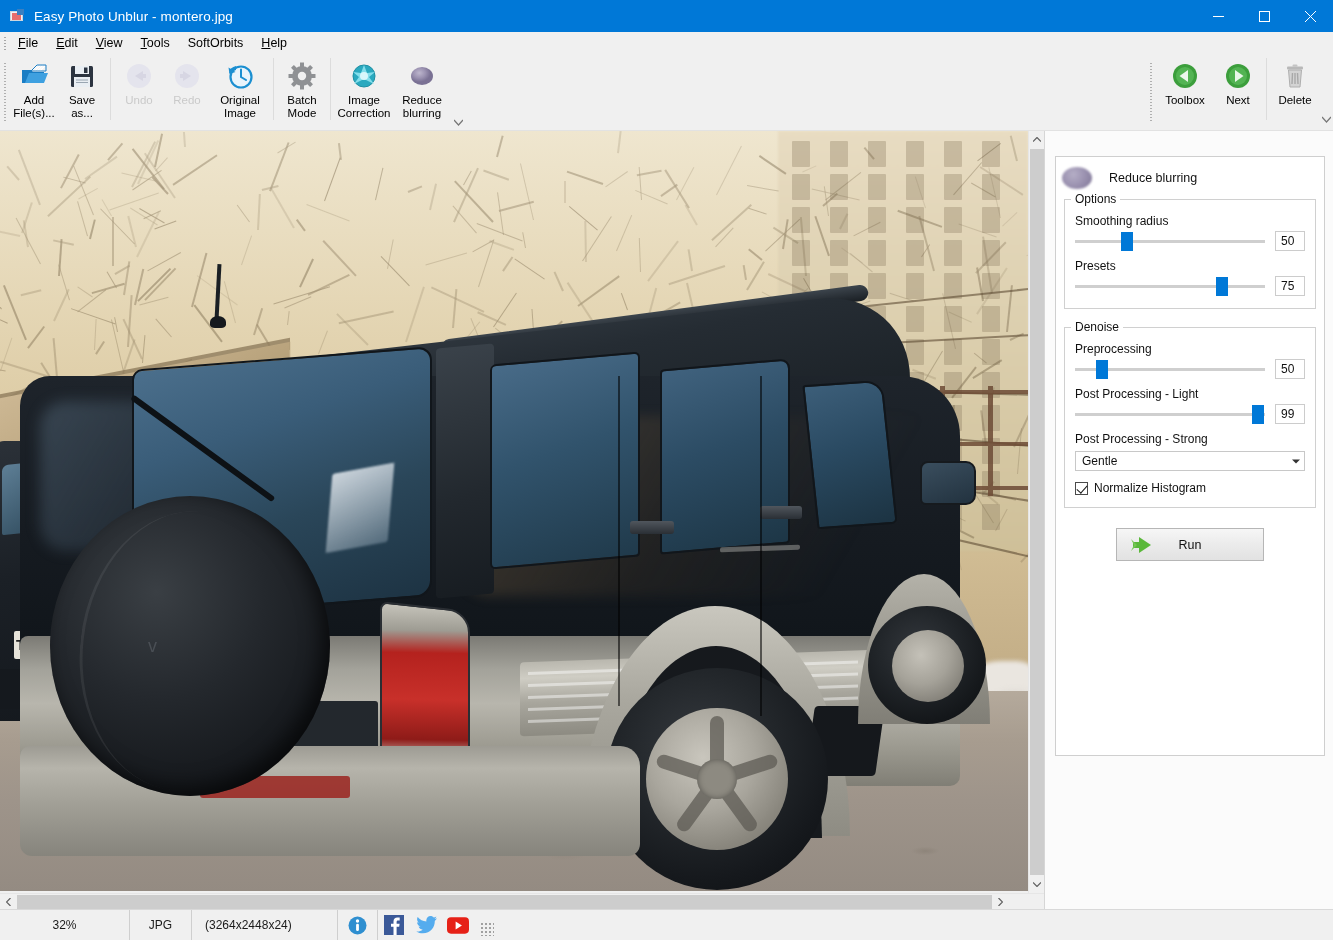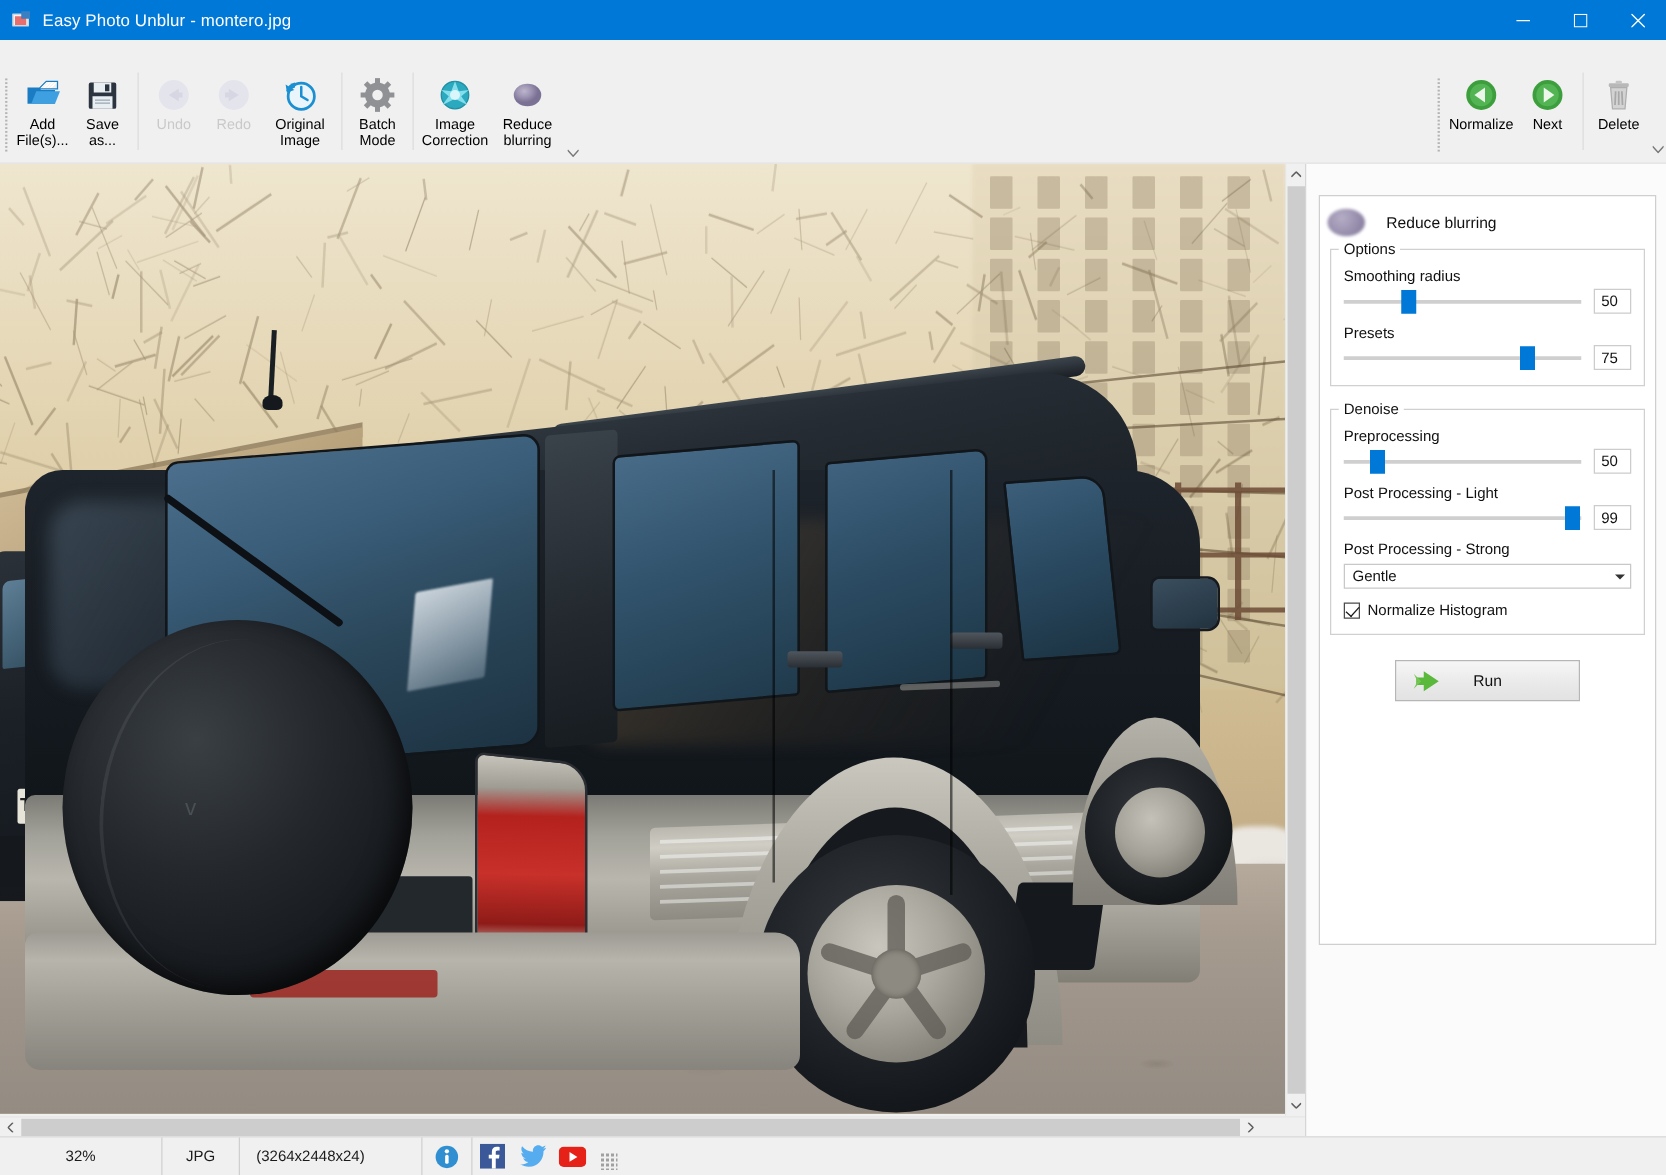--- a/index.html
+++ b/index.html
@@ -427,20 +427,31 @@
       </div>
       <div class="tb-btn close">
         <svg width="11" height="11" viewBox="0 0 11 11">
             <line x1="0" y1="0" x2="11" y2="11" stroke="#fff" stroke-width="1"></line>
             <line x1="11" y1="0" x2="0" y2="11" stroke="#fff" stroke-width="1"></line>
           </svg>
       </div>
     </div>
   </div>
 
+  <div class="menubar">
+    <div class="grip">
+        <i></i>
+      </div>
+    <div class="menu-item"><u>F</u>ile</div>
+    <div class="menu-item"><u>E</u>dit</div>
+    <div class="menu-item"><u>V</u>iew</div>
+    <div class="menu-item"><u>T</u>ools</div>
+    <div class="menu-item">SoftOrbits</div>
+    <div class="menu-item"><u>H</u>elp</div>
+  </div>
 
   <div class="toolbar">
     <div class="tbgrip">
         <i></i>
       </div>
 
     <div class="tbtn">
       <div class="ico">
         <svg width="30" height="30" viewBox="0 0 30 30">
           <path d="M3 22 L3 9 L12 9 L14 11 L25 11 L25 22 Z" fill="#1a7dc4"></path>
@@ -575,21 +586,21 @@
         </div>
 
       <div class="tbtn wide">
         <div class="ico">
           <svg width="30" height="30" viewBox="0 0 30 30">
             <circle cx="15" cy="15" r="12" fill="#3c9e3c"></circle>
             <circle cx="15" cy="15" r="9" fill="#53b453"></circle>
             <path d="M18 9 L9.5 15 L18 21 Z" fill="#eaf7ea"></path>
           </svg>
         </div>
-        <div class="lbl">Normalize</div>
+        <div class="lbl">Toolbox</div>
       </div>
 
       <div class="tbtn">
         <div class="ico">
           <svg width="30" height="30" viewBox="0 0 30 30">
             <circle cx="15" cy="15" r="12" fill="#3c9e3c"></circle>
             <circle cx="15" cy="15" r="9" fill="#53b453"></circle>
             <path d="M12 9 L20.5 15 L12 21 Z" fill="#eaf7ea"></path>
           </svg>
         </div>

